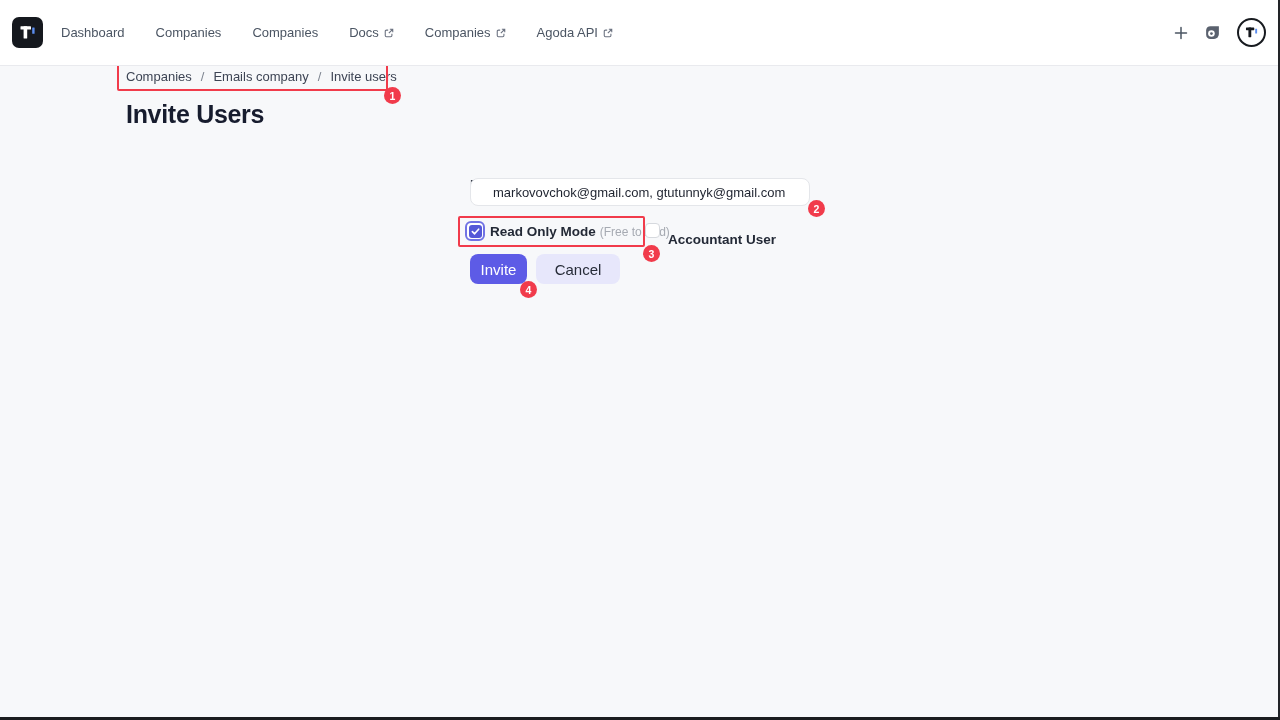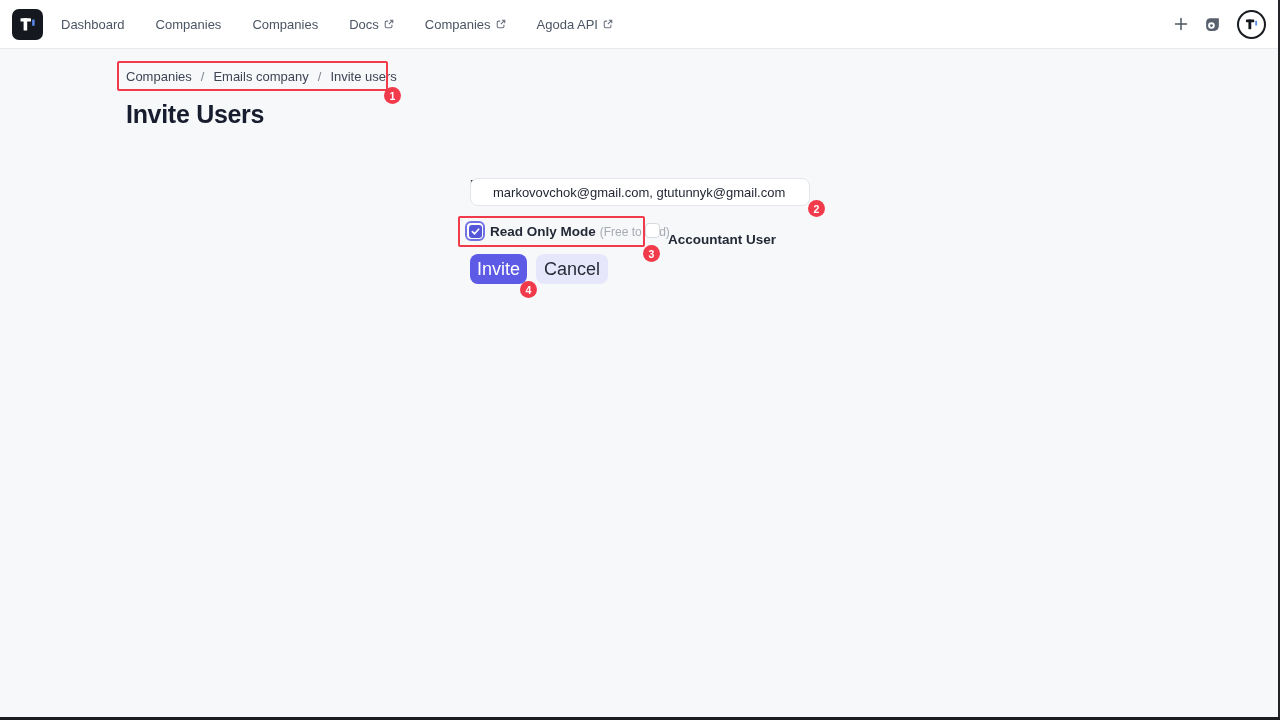--- a/index.html
+++ b/index.html
@@ -1,21 +1,21 @@
 <!DOCTYPE html>
 <html><head>
 <meta charset="utf-8">
 <style>
   * { margin:0; padding:0; box-sizing:border-box; }
   html,body { width:1280px; height:720px; }
   body { font-family:"Liberation Sans", sans-serif; background:#f7f8fa; overflow:hidden; }
   .page { position:relative; width:1280px; height:720px; background:#f7f8fa; overflow:hidden; }
 
   
-  .header { position:absolute; top:0; left:0; width:1280px; height:49px; background:#ffffff;
+  .header { position:absolute; top:0; left:0; width:1280px; height:66px; background:#ffffff;
             border-bottom:1px solid #e9eaee; display:flex; align-items:center; padding:0 14px 0 12px; z-index:5; }
   .logo { width:31px; height:31px; border-radius:7px; background:#15181e; display:flex;
           align-items:center; justify-content:center; flex:0 0 auto; cursor:pointer; }
   .nav { display:flex; gap:31px; margin-left:18px; align-items:center; }
   .nav-item { font-size:13px; color:#4b5563; display:flex; align-items:center; gap:5px; cursor:pointer; white-space:nowrap; }
   .ext-icon { display:inline-flex; color:#6b7280; }
   .header-right { margin-left:auto; display:flex; align-items:center; gap:16px; }
   .icon-btn { display:flex; align-items:center; justify-content:center; cursor:pointer; color:#555b66; }
   .avatar { width:29px; height:29px; border-radius:50%; border:2px solid #181b20; background:#fff;
             display:flex; align-items:center; justify-content:center; cursor:pointer; }
@@ -38,23 +38,23 @@
   .cb-inner { width:13px; height:13px; background:#5458d8; border-radius:3px; display:flex;
               align-items:center; justify-content:center; }
   .cb-unchecked { position:absolute; left:645px; top:223px; width:15px; height:15px; border:1.5px solid #d6d9de;
                   border-radius:4px; background:#fff; cursor:pointer; }
   .cb-label { position:absolute; font-size:13.5px; font-weight:600; color:#232936; cursor:pointer; }
   .cb-label.readonly { left:490px; top:224px; }
   .cb-label.accountant { left:668px; top:232px; }
   .cb-hint { font-weight:400; font-size:12px; color:#a6aab2; margin-left:4px; }
 
   .btn { position:absolute; top:254px; height:30px; border:none; border-radius:8px; font-family:"Liberation Sans", sans-serif;
-         font-size:18px; font-weight:500; cursor:pointer; display:flex; align-items:center; justify-content:center; }
+         font-size:15px; font-weight:500; cursor:pointer; display:flex; align-items:center; justify-content:center; }
   .btn-invite { left:470px; width:57px; background:#5d5be6; color:#ffffff; }
-  .btn-cancel { left:536px; width:72px; background:#e7e7fb; color:#272c38; }
+  .btn-cancel { left:536px; width:84px; background:#e7e7fb; color:#272c38; }
 
   
   .ann-box { position:absolute; border:2.5px solid #f13b4b; border-radius:2px; pointer-events:none; z-index:3; }
   .ann-box-1 { left:117px; top:61px; width:271px; height:30px; }
   .ann-box-3 { left:458px; top:216px; width:187px; height:31px; }
   .ann-badge { position:absolute; width:17px; height:17px; border-radius:50%; background:#f13b4b; color:#fff;
                font-size:10.5px; font-weight:700; display:flex; align-items:center; justify-content:center;
                z-index:4; pointer-events:none; }
   .badge-1 { left:384px; top:87px; }
   .badge-2 { left:808px; top:200px; }

